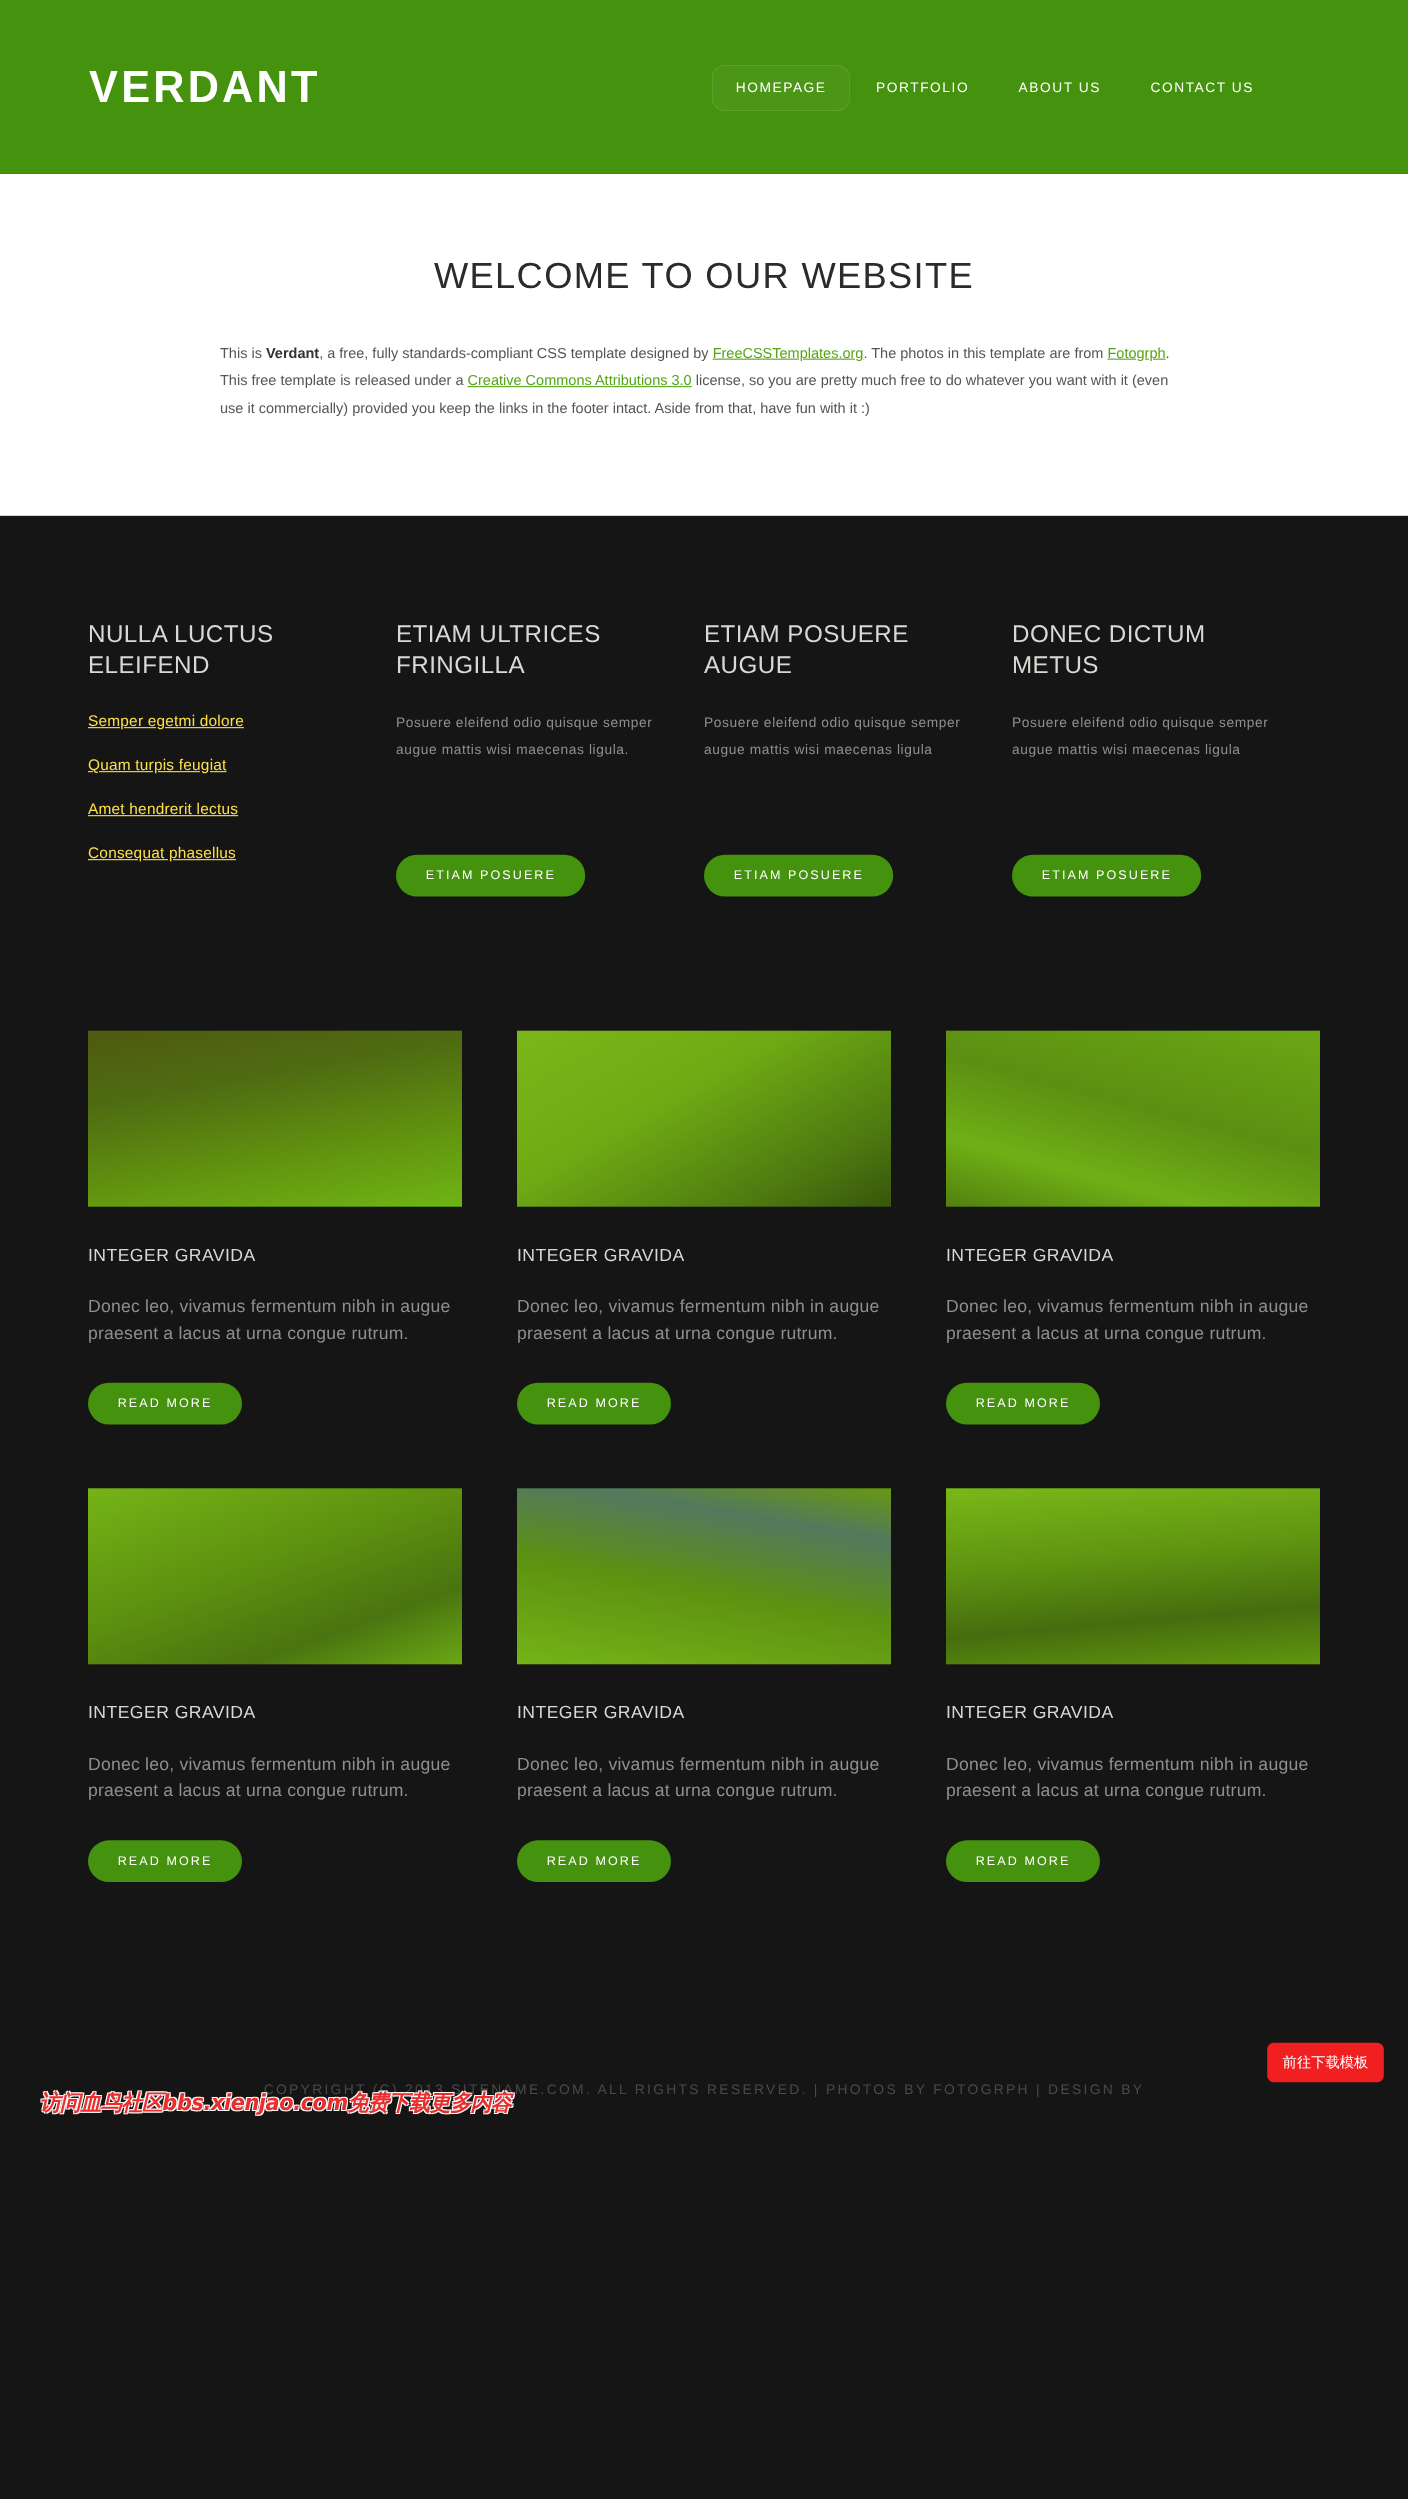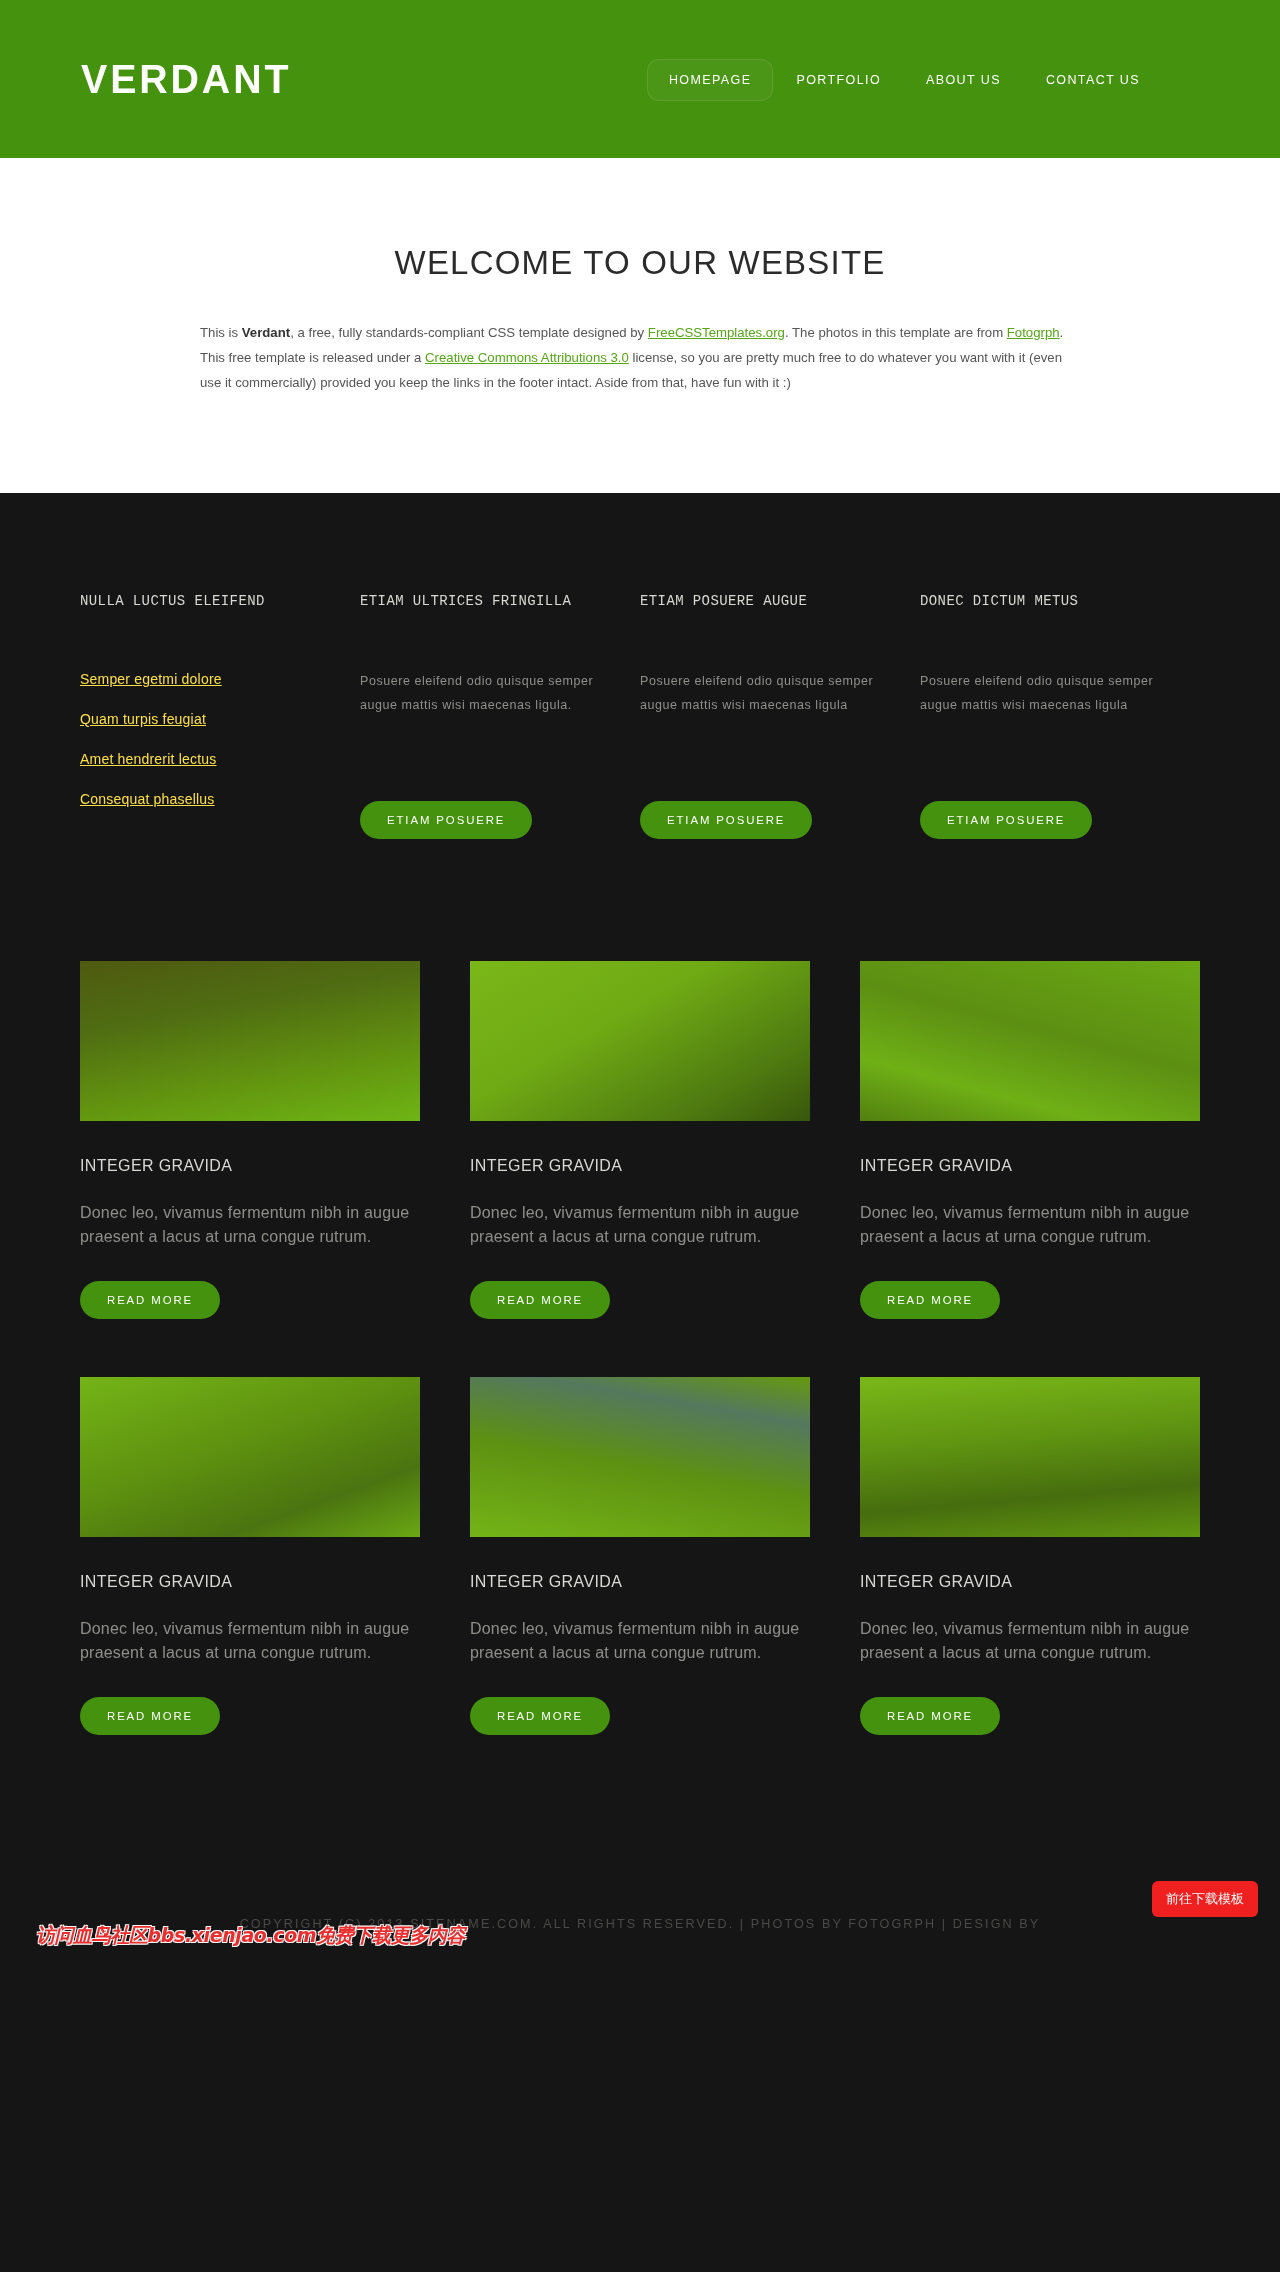--- a/index.html
+++ b/index.html
@@ -59,21 +59,21 @@
     background:rgba(255,255,255,0.045);
     box-shadow:inset 0 0 0 1px rgba(255,255,255,0.10);
   }
 
   
   .welcome{
     background:#ffffff;
     color:#444;
     padding:74px 0 86px;
   }
-  .welcome-inner{ width:880px; margin:12px auto; }
+  .welcome-inner{ width:880px; margin:0 auto; }
   .welcome-title{
     text-align:center;
     font-family:"Liberation Sans", sans-serif;
     font-weight:normal;
     font-size:33px;
     letter-spacing:1.2px;
     color:#2b2b2b;
     margin-bottom:38px;
   }
   .welcome-text{
@@ -97,23 +97,23 @@
   .wrap{ width:1120px; margin:0 auto; }
 
   
   .features{
     display:flex;
     gap:0px;
     padding-top:36px;
   }
   .feature-col{ width:280px; padding-right:36px; }
   .feature-title{
-    font-family:Liberation Mono, monospace;
+    font-family:Liberation Sans, sans-serif;
     font-weight:normal;
-    font-size:14px;
+    font-size:22px;
     line-height:28px;
     letter-spacing:0.4px;
     color:#d8d8d4;
     margin-bottom:26px;
     min-height:56px;
   }
   .feature-text{
     font-size:12.5px;
     line-height:24px;
     color:#8f8f8c;

